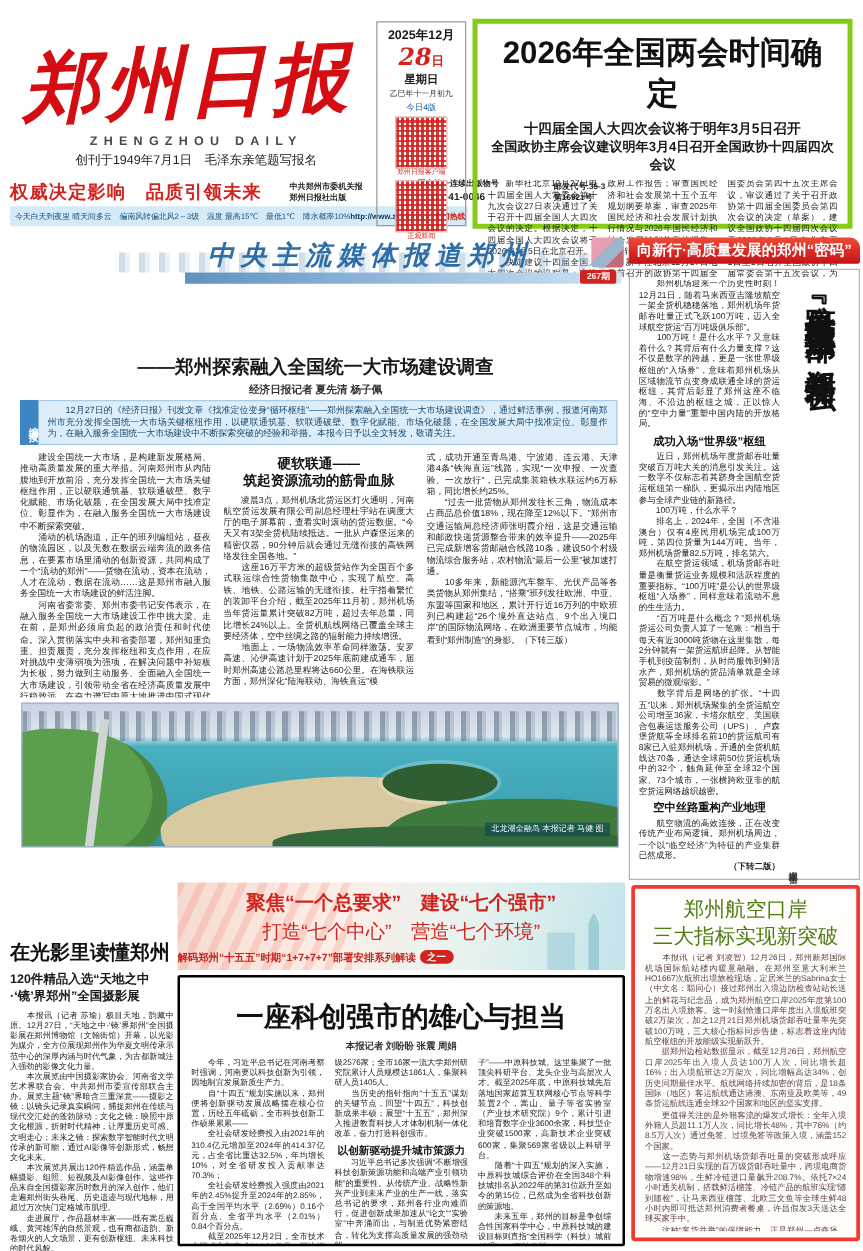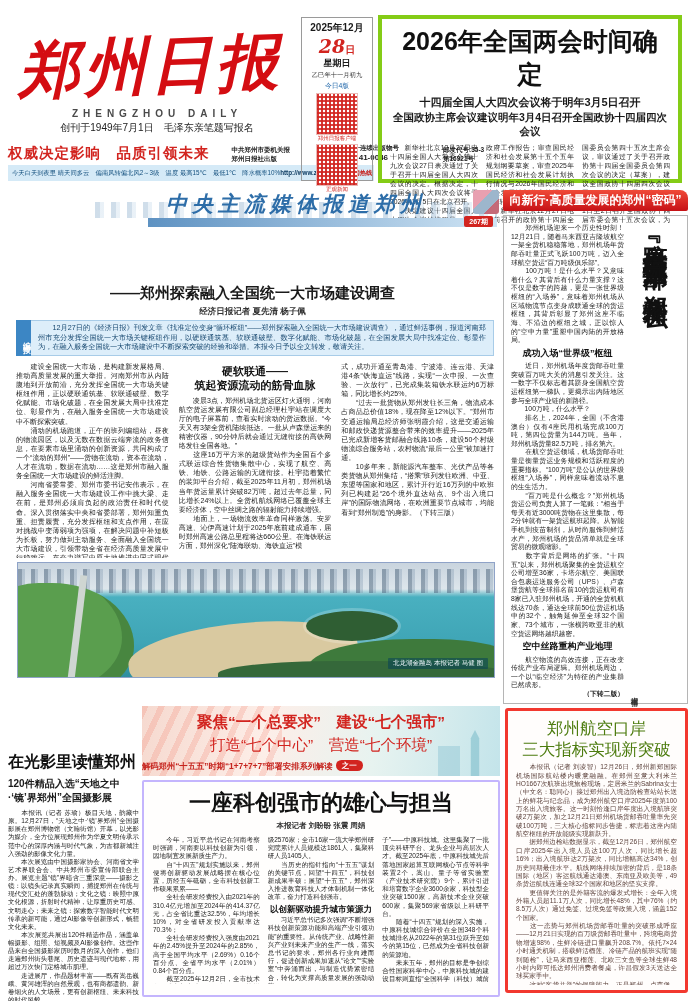--- a/index.html
+++ b/index.html
@@ -114,22 +114,22 @@
   .s-rays{position:absolute;left:0;top:0;width:140px;height:70px;
     background:repeating-linear-gradient(115deg,rgba(242,120,100,.22) 0 6px,transparent 6px 15px);}
   .s-tower1{position:absolute;right:18px;bottom:0;width:14px;height:46px;background:rgba(120,185,200,.55);
     clip-path:polygon(50% 0,80% 18%,80% 100%,20% 100%,20% 18%);}
   .s-tower2{position:absolute;right:40px;bottom:0;width:22px;height:30px;background:rgba(140,195,210,.45);}
   .s-l1{position:relative;text-align:center;font-size:15.5px;font-weight:900;color:#d2241f;margin-top:6px;}
   .s-l2{position:relative;text-align:center;font-size:15.5px;font-weight:400;color:#d2241f;margin-top:2px;}
   .s-l3{position:relative;text-align:left;font-size:8.3px;font-weight:bold;color:#c5231d;margin-top:4px;}
   .s-badge{display:inline-block;background:#d2241f;color:#fff;border-radius:7px;padding:0 6px;
     font-size:7.5px;line-height:11px;margin-left:3px;vertical-align:1px;}
-  .sc-box{position:absolute;left:142px;top:780px;width:358px;height:217px;border:2px solid #c4b5fd;
-    border-radius:2px;box-sizing:border-box;padding:6px 9px;background:#fffefd;}
+  .sc-box{position:absolute;left:142px;top:780px;width:358px;height:217px;border:2px solid #000000;
+    border-radius:2px;box-sizing:border-box;padding:17px 9px;background:#fffefd;}
   .sc-head{font-size:22px;font-weight:900;text-align:center;color:#111;}
   .sc-byline{font-size:7.5px;font-weight:bold;text-align:center;color:#333;margin-top:3px;}
   .sc-cols{display:flex;gap:8px;margin-top:5px;height:148px;overflow:hidden;}
   .sc-col{flex:1;font-size:6.5px;line-height:1.26;color:#222;overflow:hidden;}
   .sc-sec{font-size:8.5px;font-weight:900;text-align:center;margin:2px 0;color:#111;}
 </style>
 </head>
 <body>
 
 <div class="page">

